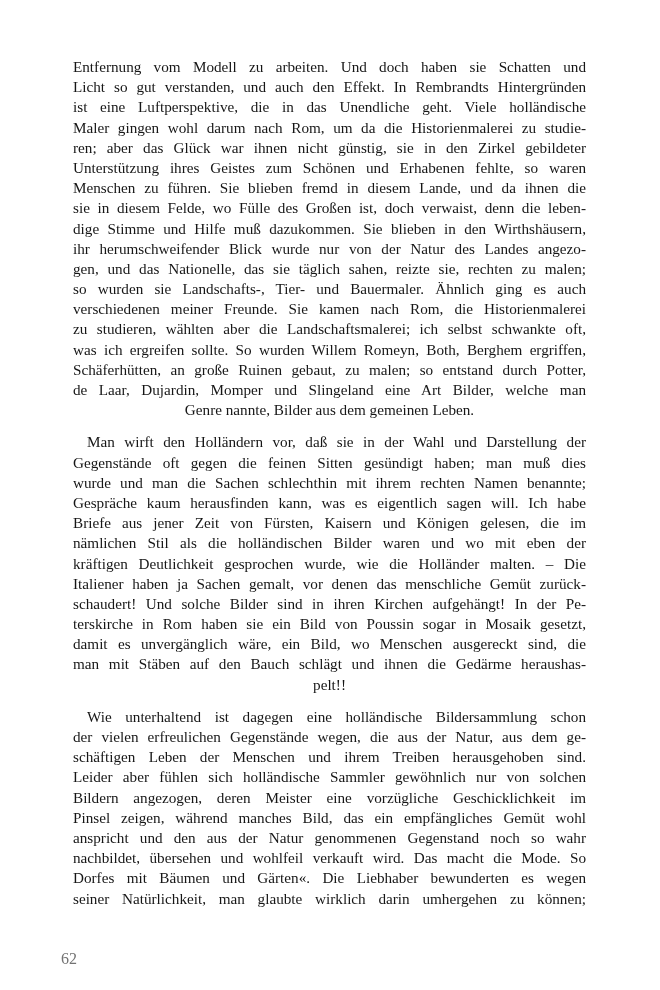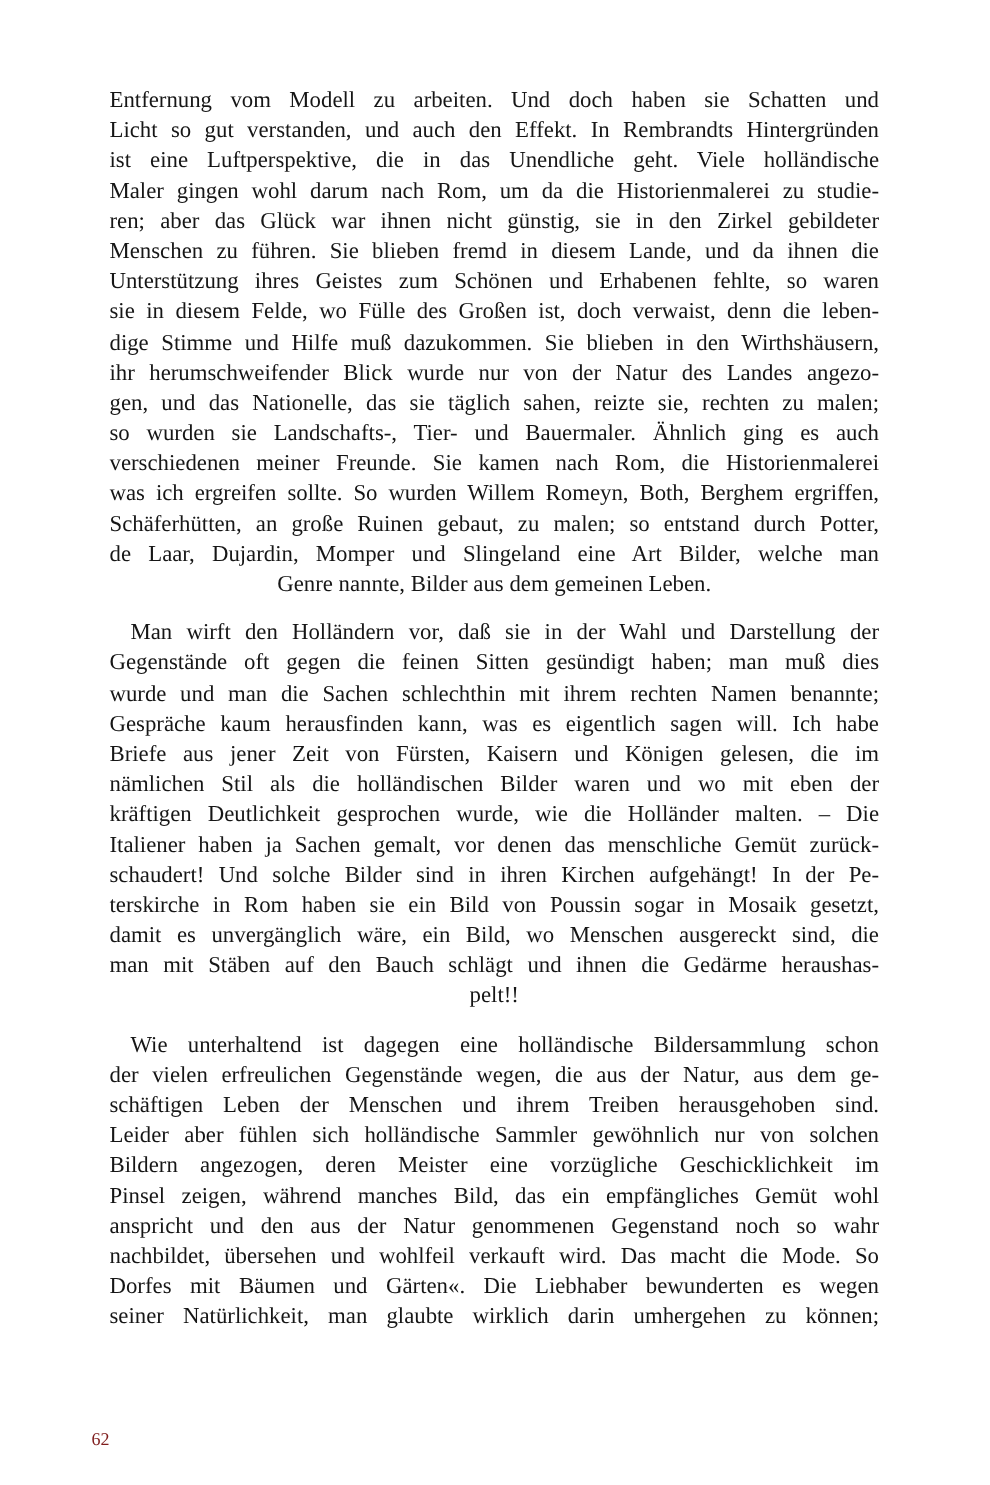--- a/index.html
+++ b/index.html
@@ -44,44 +44,45 @@
     height: 0;
     vertical-align: top;
   }
   .line.last { text-align: center; }
   .line.last::after { content: none; }
   .line.indent { padding-left: 14px; }
   .page-number {
     position: absolute;
     left: 61px;
     top: 951px;
-    font-size: 12px;
+    font-size: 16px;
     line-height: 16px;
-    color: #7f1d1d;
+    color: #737373;
   }
 </style>
 </head>
 <body>
 
 <div class="page">
   <div class="text-block" id="text-block">
       <div class="paragraph">
         <div class="line">Entfernung vom Modell zu arbeiten. Und doch haben sie Schatten und</div>
         <div class="line">Licht so gut verstanden, und auch den Effekt. In Rembrandts Hintergründen</div>
         <div class="line">ist eine Luftperspektive, die in das Unendliche geht. Viele holländische</div>
         <div class="line">Maler gingen wohl darum nach Rom, um da die Historienmalerei zu studie-</div>
         <div class="line">ren; aber das Glück war ihnen nicht günstig, sie in den Zirkel gebildeter</div>
+        <div class="line">Unterstützung ihres Geistes zum Schönen und Erhabenen fehlte, so waren</div>
         <div class="line">Menschen zu führen. Sie blieben fremd in diesem Lande, und da ihnen die</div>
-        <div class="line">Unterstützung ihres Geistes zum Schönen und Erhabenen fehlte, so waren</div>
         <div class="line">sie in diesem Felde, wo Fülle des Großen ist, doch verwaist, denn die leben-</div>
         <div class="line">dige Stimme und Hilfe muß dazukommen. Sie blieben in den Wirthshäusern,</div>
         <div class="line">ihr herumschweifender Blick wurde nur von der Natur des Landes angezo-</div>
         <div class="line">gen, und das Nationelle, das sie täglich sahen, reizte sie, rechten zu malen;</div>
         <div class="line">so wurden sie Landschafts-, Tier- und Bauermaler. Ähnlich ging es auch</div>
         <div class="line">verschiedenen meiner Freunde. Sie kamen nach Rom, die Historienmalerei</div>
+        <div class="line">zu studieren, wählten aber die Landschaftsmalerei; ich selbst schwankte oft,</div>
         <div class="line">was ich ergreifen sollte. So wurden Willem Romeyn, Both, Berghem ergriffen,</div>
         <div class="line">Schäferhütten, an große Ruinen gebaut, zu malen; so entstand durch Potter,</div>
         <div class="line">de Laar, Dujardin, Momper und Slingeland eine Art Bilder, welche man</div>
         <div class="line last">Genre nannte, Bilder aus dem gemeinen Leben.</div>
       </div>
       <div class="paragraph">
         <div class="line indent">Man wirft den Holländern vor, daß sie in der Wahl und Darstellung der</div>
         <div class="line">Gegenstände oft gegen die feinen Sitten gesündigt haben; man muß dies</div>
         <div class="line">wurde und man die Sachen schlechthin mit ihrem rechten Namen benannte;</div>
         <div class="line">Gespräche kaum herausfinden kann, was es eigentlich sagen will. Ich habe</div>

